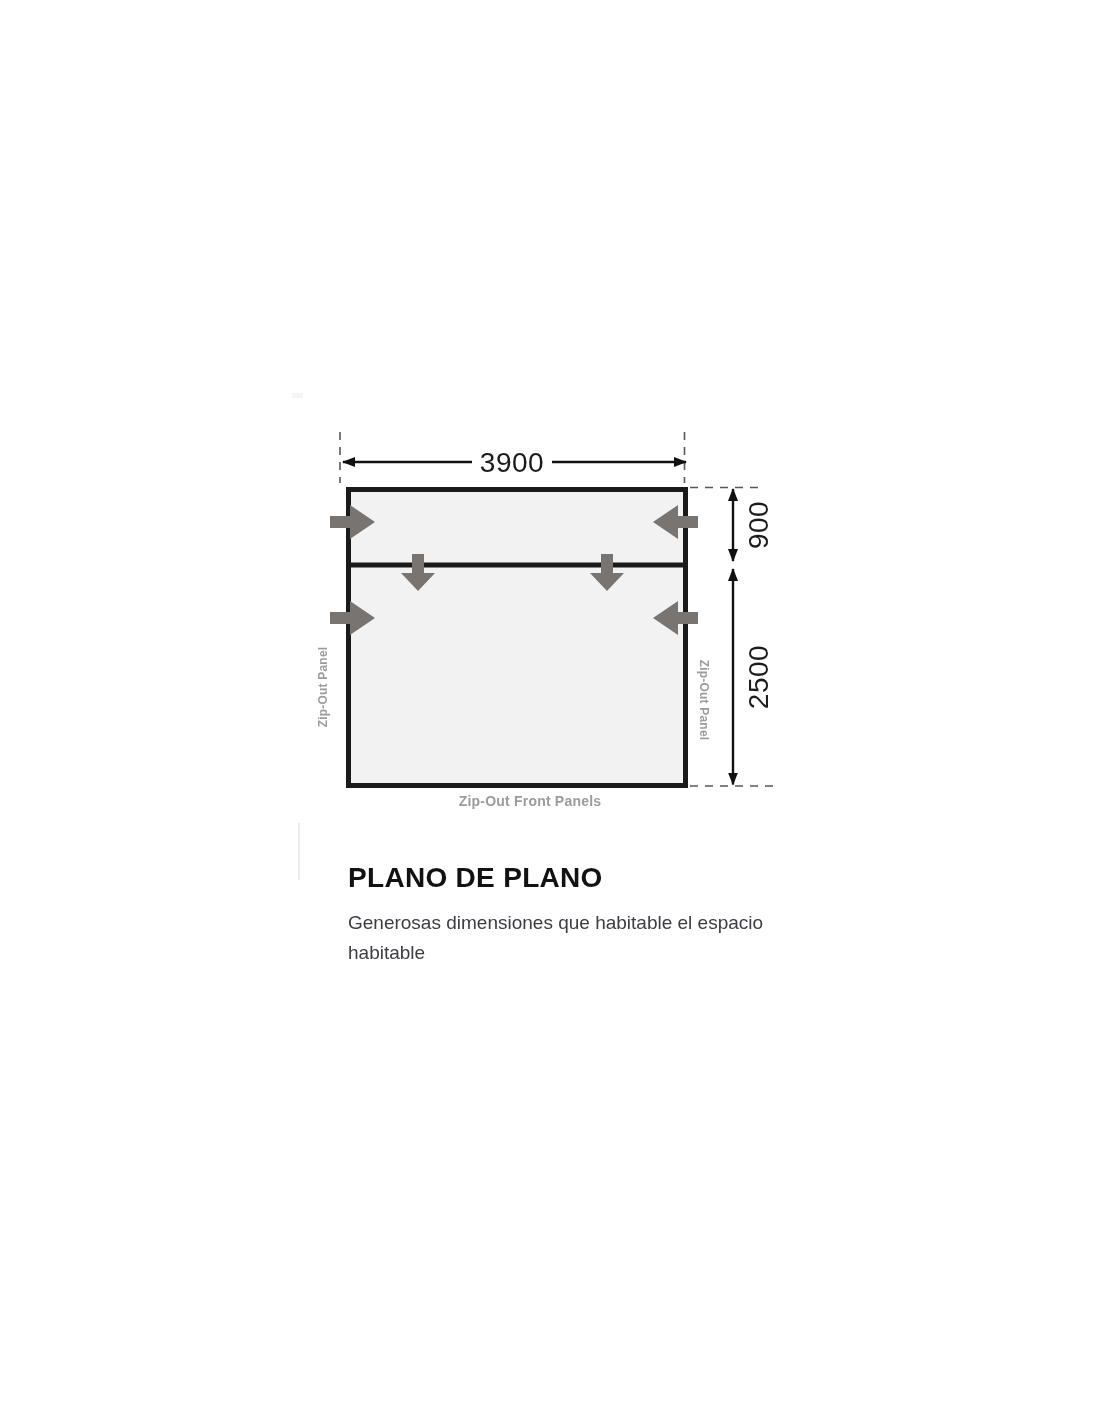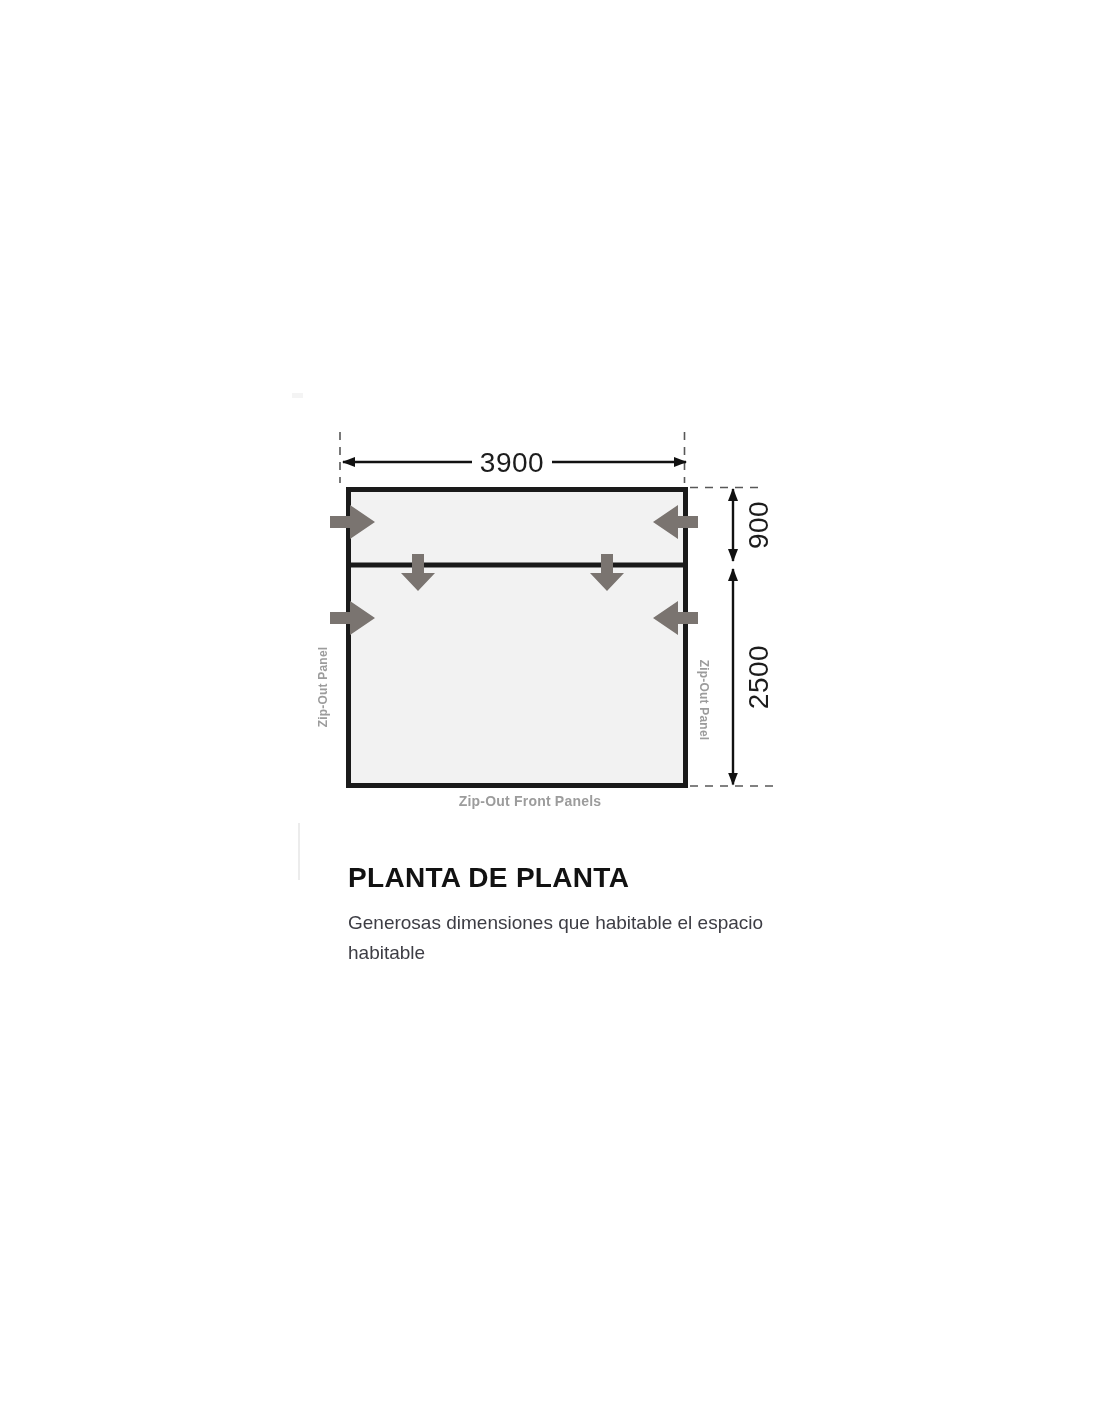--- a/index.html
+++ b/index.html
@@ -130,17 +130,17 @@
     <polygon class="plan-arrow" points="418,232 398,232 398,221 373,238 398,255 398,244 418,244"></polygon>
     <polygon class="plan-arrow" points="132,174 132,193 121,193 138,211 155,193 144,193 144,174"></polygon>
     <polygon class="plan-arrow" points="321,174 321,193 310,193 327,211 344,193 333,193 333,174"></polygon>
 
     <text class="panel-text" transform="translate(43,307) rotate(-90)" text-anchor="middle" dominant-baseline="central">Zip-Out Panel</text>
     <text class="panel-text" transform="translate(424,320) rotate(90)" text-anchor="middle" dominant-baseline="central">Zip-Out Panel</text>
     <text class="front-text" x="250" y="421" text-anchor="middle" dominant-baseline="central">Zip-Out Front Panels</text>
   </svg>
 
   <div class="title-block">
-    <h2 class="section-title">PLANTA DE PLANTA</h2>
+    <h2 class="section-title">PLANO DE PLANO</h2>
     <p class="section-subtitle">Generosas dimensiones que habitable el espacio habitable</p>
   </div>
 
 </div>
 
 </body></html>

